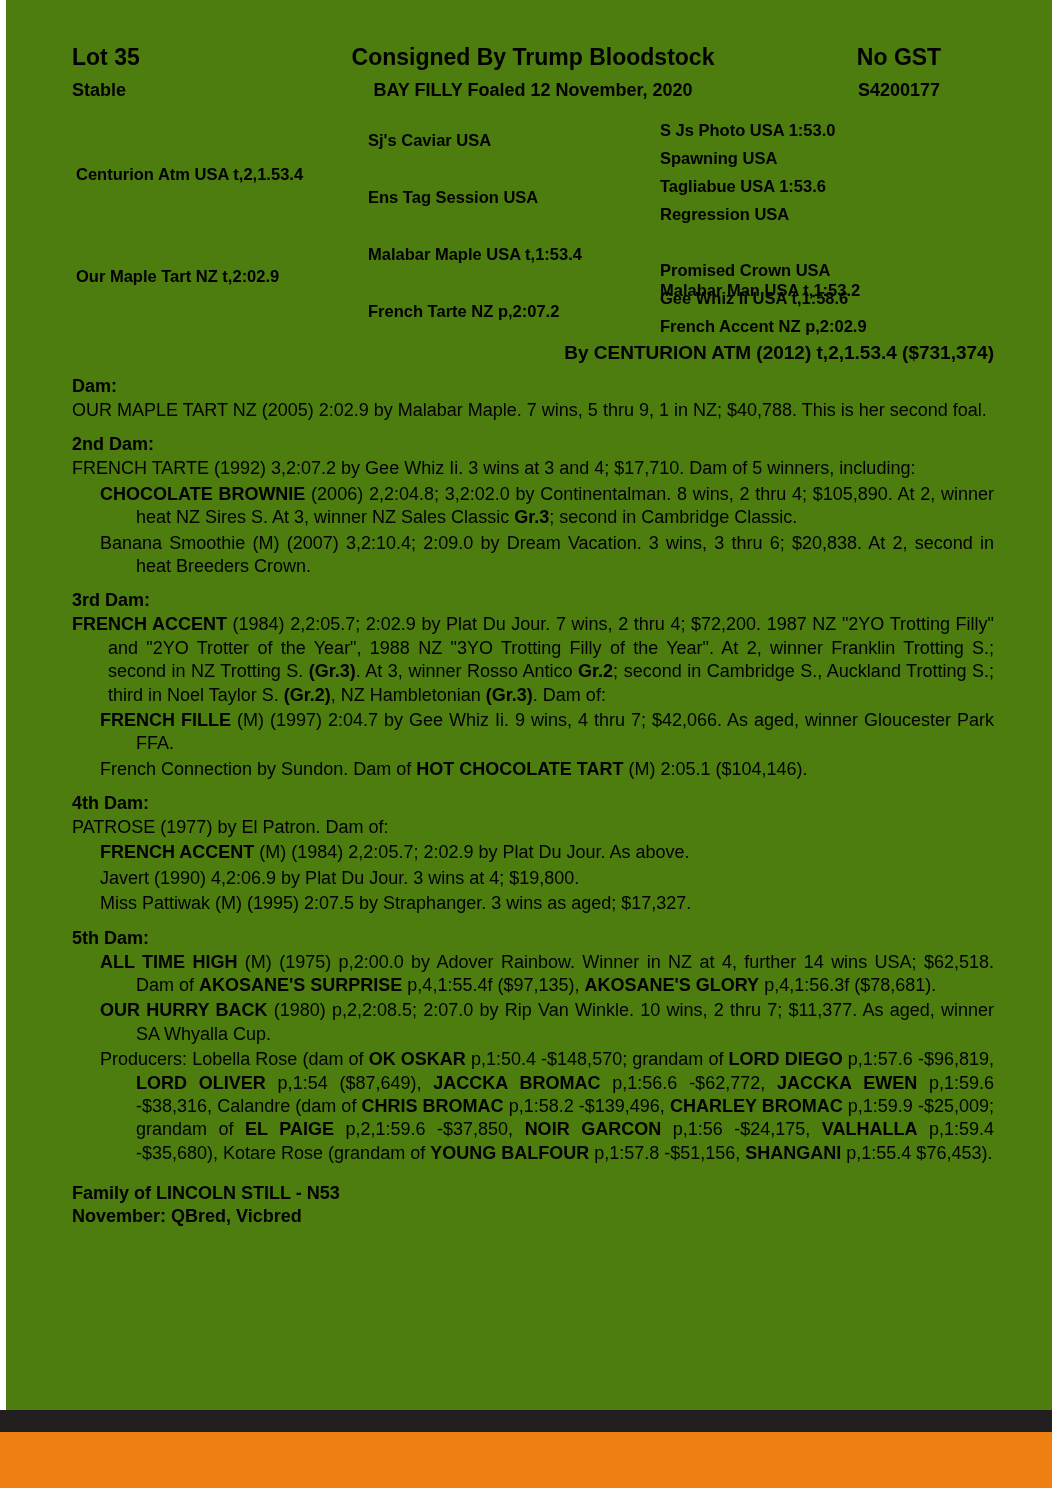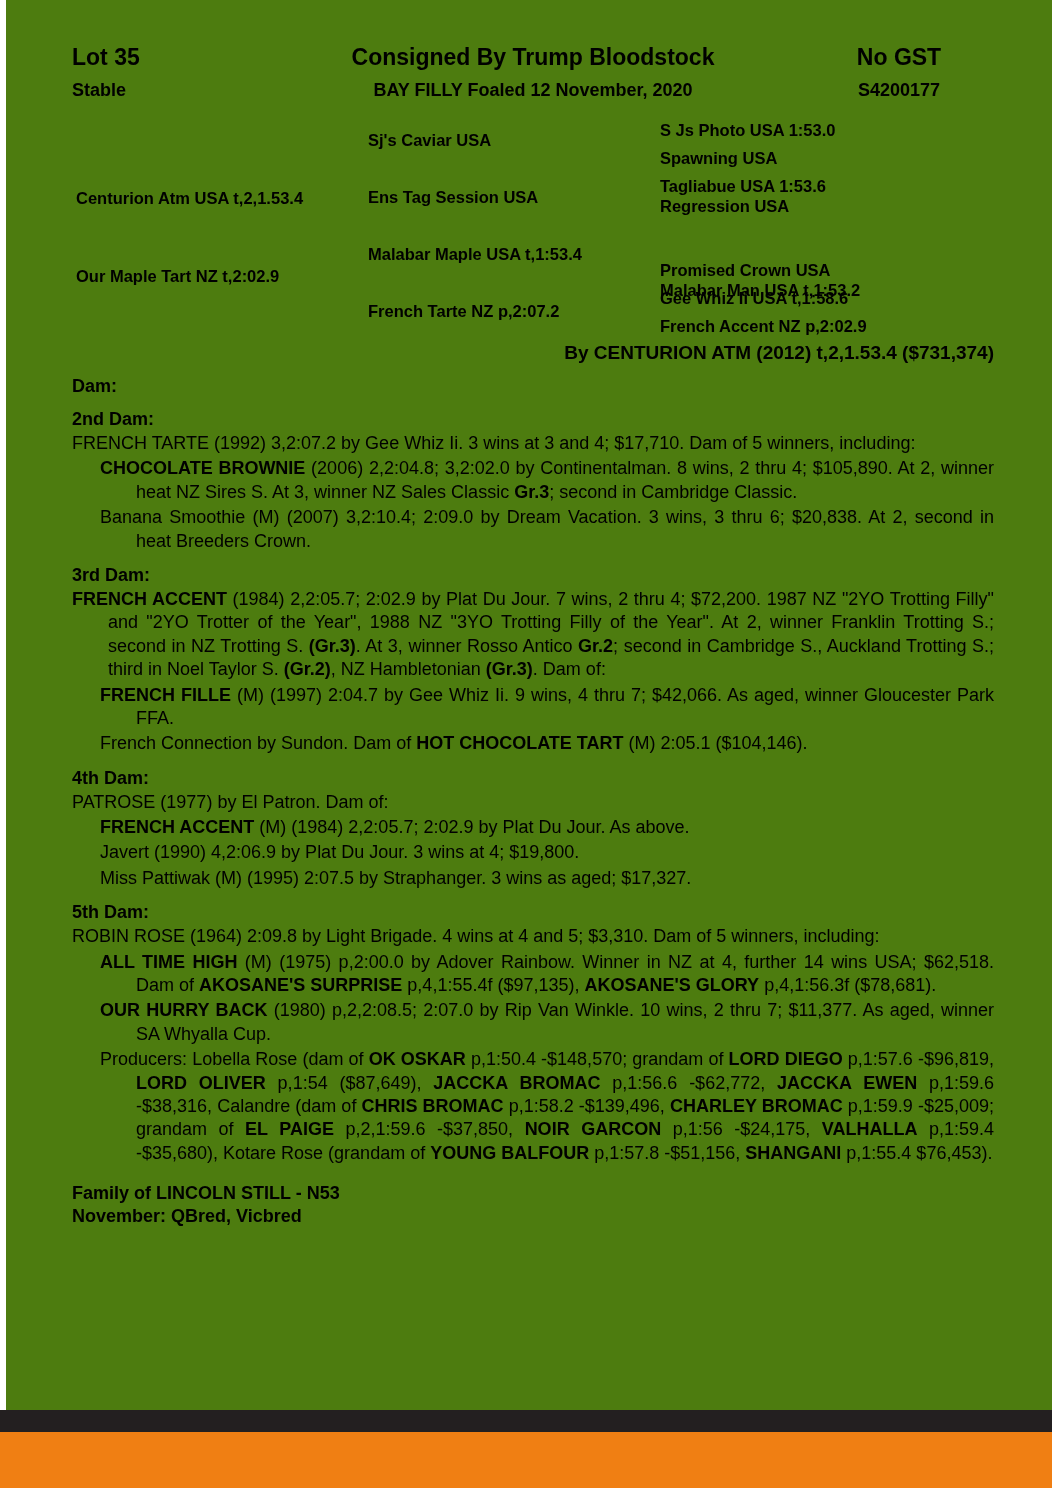--- a/index.html
+++ b/index.html
@@ -75,32 +75,32 @@
   .ped-col.c1 { left: 4px;   width: 290px; }
   .ped-col.c2 { left: 296px; width: 290px; }
   .ped-col.c3 { left: 588px; width: 330px; }
 
   .ped-cell {
     position: absolute;
     left: 0;
     white-space: nowrap;
   }
   
-  .c1 .p1 { top: 42px; margin-top: 24px; }
+  .c1 .p1 { top: 42px; }
   .c1 .p2 { top: 144px; }
 
   .c2 .p1 { top: 8px; }
   .c2 .p2 { top: 65px; }
   .c2 .p3 { top: 122px; }
   .c2 .p4 { top: 179px; }
 
   .c3 .p1 { top: -2px; }
   .c3 .p2 { top: 26px; }
   .c3 .p3 { top: 54px; }
-  .c3 .p4 { top: 74px; }
+  .c3 .p4 { top: 82px; }
   .c3 .p5 { top: 110px; margin-top: 48px; }
   .c3 .p6 { top: 138px; }
   .c3 .p7 { top: 166px; }
   .c3 .p8 { top: 194px; }
 
   
   .byline {
     font-weight: bold;
     font-size: 19px;
     margin-top: 4px;
@@ -205,35 +205,35 @@
         <div class="ped-cell p6">Promised Crown USA</div>
         <div class="ped-cell p7">Gee Whiz Ii USA t,1:58.6</div>
         <div class="ped-cell p8">French Accent NZ p,2:02.9</div>
       </div>
     </div>
 
     <div class="byline">By CENTURION ATM (2012) t,2,1.53.4 ($731,374)</div>
 
     <div id="sections">
         <div class="dam-head">Dam:</div>
+        <p class="blk hang">OUR MAPLE TART NZ (2005) 2:02.9 by Malabar Maple. 7 wins, 5 thru 9, 1 in NZ; $40,788. This is her second foal.</p>
         <div class="dam-head">2nd Dam:</div>
         <p class="blk hang">FRENCH TARTE (1992) 3,2:07.2 by Gee Whiz Ii. 3 wins at 3 and 4; $17,710. Dam of 5 winners, including:</p>
         <p class="blk ind"><b>CHOCOLATE BROWNIE</b> (2006) 2,2:04.8; 3,2:02.0 by Continentalman. 8 wins, 2 thru 4; $105,890. At 2, winner heat NZ Sires S. At 3, winner NZ Sales Classic <b>Gr.3</b>; second in Cambridge Classic.</p>
         <p class="blk ind">Banana Smoothie (M) (2007) 3,2:10.4; 2:09.0 by Dream Vacation. 3 wins, 3 thru 6; $20,838. At 2, second in heat Breeders Crown.</p>
         <div class="dam-head">3rd Dam:</div>
         <p class="blk hang"><b>FRENCH ACCENT</b> (1984) 2,2:05.7; 2:02.9 by Plat Du Jour. 7 wins, 2 thru 4; $72,200. 1987 NZ "2YO Trotting Filly" and "2YO Trotter of the Year", 1988 NZ "3YO Trotting Filly of the Year". At 2, winner Franklin Trotting S.; second in NZ Trotting S. <b>(Gr.3)</b>. At 3, winner Rosso Antico <b>Gr.2</b>; second in Cambridge S., Auckland Trotting S.; third in Noel Taylor S. <b>(Gr.2)</b>, NZ Hambletonian <b>(Gr.3)</b>. Dam of:</p>
         <p class="blk ind"><b>FRENCH FILLE</b> (M) (1997) 2:04.7 by Gee Whiz Ii. 9 wins, 4 thru 7; $42,066. As aged, winner Gloucester Park FFA.</p>
         <p class="blk ind">French Connection by Sundon. Dam of <b>HOT CHOCOLATE TART</b> (M) 2:05.1 ($104,146).</p>
         <div class="dam-head">4th Dam:</div>
         <p class="blk hang">PATROSE (1977) by El Patron. Dam of:</p>
         <p class="blk ind"><b>FRENCH ACCENT</b> (M) (1984) 2,2:05.7; 2:02.9 by Plat Du Jour. As above.</p>
         <p class="blk ind">Javert (1990) 4,2:06.9 by Plat Du Jour. 3 wins at 4; $19,800.</p>
         <p class="blk ind">Miss Pattiwak (M) (1995) 2:07.5 by Straphanger. 3 wins as aged; $17,327.</p>
         <div class="dam-head">5th Dam:</div>
-        <p class="blk hang">ROBIN ROSE (1964) 2:09.8 by Light Brigade. 4 wins at 4 and 5; $3,310. Dam of 5 winners, including:</p>
         <p class="blk ind"><b>ALL TIME HIGH</b> (M) (1975) p,2:00.0 by Adover Rainbow. Winner in NZ at 4, further 14 wins USA; $62,518. Dam of <b>AKOSANE'S SURPRISE</b> p,4,1:55.4f ($97,135), <b>AKOSANE'S GLORY</b> p,4,1:56.3f ($78,681).</p>
         <p class="blk ind"><b>OUR HURRY BACK</b> (1980) p,2,2:08.5; 2:07.0 by Rip Van Winkle. 10 wins, 2 thru 7; $11,377. As aged, winner SA Whyalla Cup.</p>
         <p class="blk ind">Producers: Lobella Rose (dam of <b>OK OSKAR</b> p,1:50.4 -$148,570; grandam of <b>LORD DIEGO</b> p,1:57.6 -$96,819, <b>LORD OLIVER</b> p,1:54 ($87,649), <b>JACCKA BROMAC</b> p,1:56.6 -$62,772, <b>JACCKA EWEN</b> p,1:59.6 -$38,316, Calandre (dam of <b>CHRIS BROMAC</b> p,1:58.2 -$139,496, <b>CHARLEY BROMAC</b> p,1:59.9 -$25,009; grandam of <b>EL PAIGE</b> p,2,1:59.6 -$37,850, <b>NOIR GARCON</b> p,1:56 -$24,175, <b>VALHALLA</b> p,1:59.4 -$35,680), Kotare Rose (grandam of <b>YOUNG BALFOUR</b> p,1:57.8 -$51,156, <b>SHANGANI</b> p,1:55.4 $76,453).</p>
       </div>
 
     <div class="footline">Family of LINCOLN STILL - N53</div>
     <div class="footline tight">November: QBred, Vicbred</div>
   </div>
 
   <div class="bar-dark"></div>

